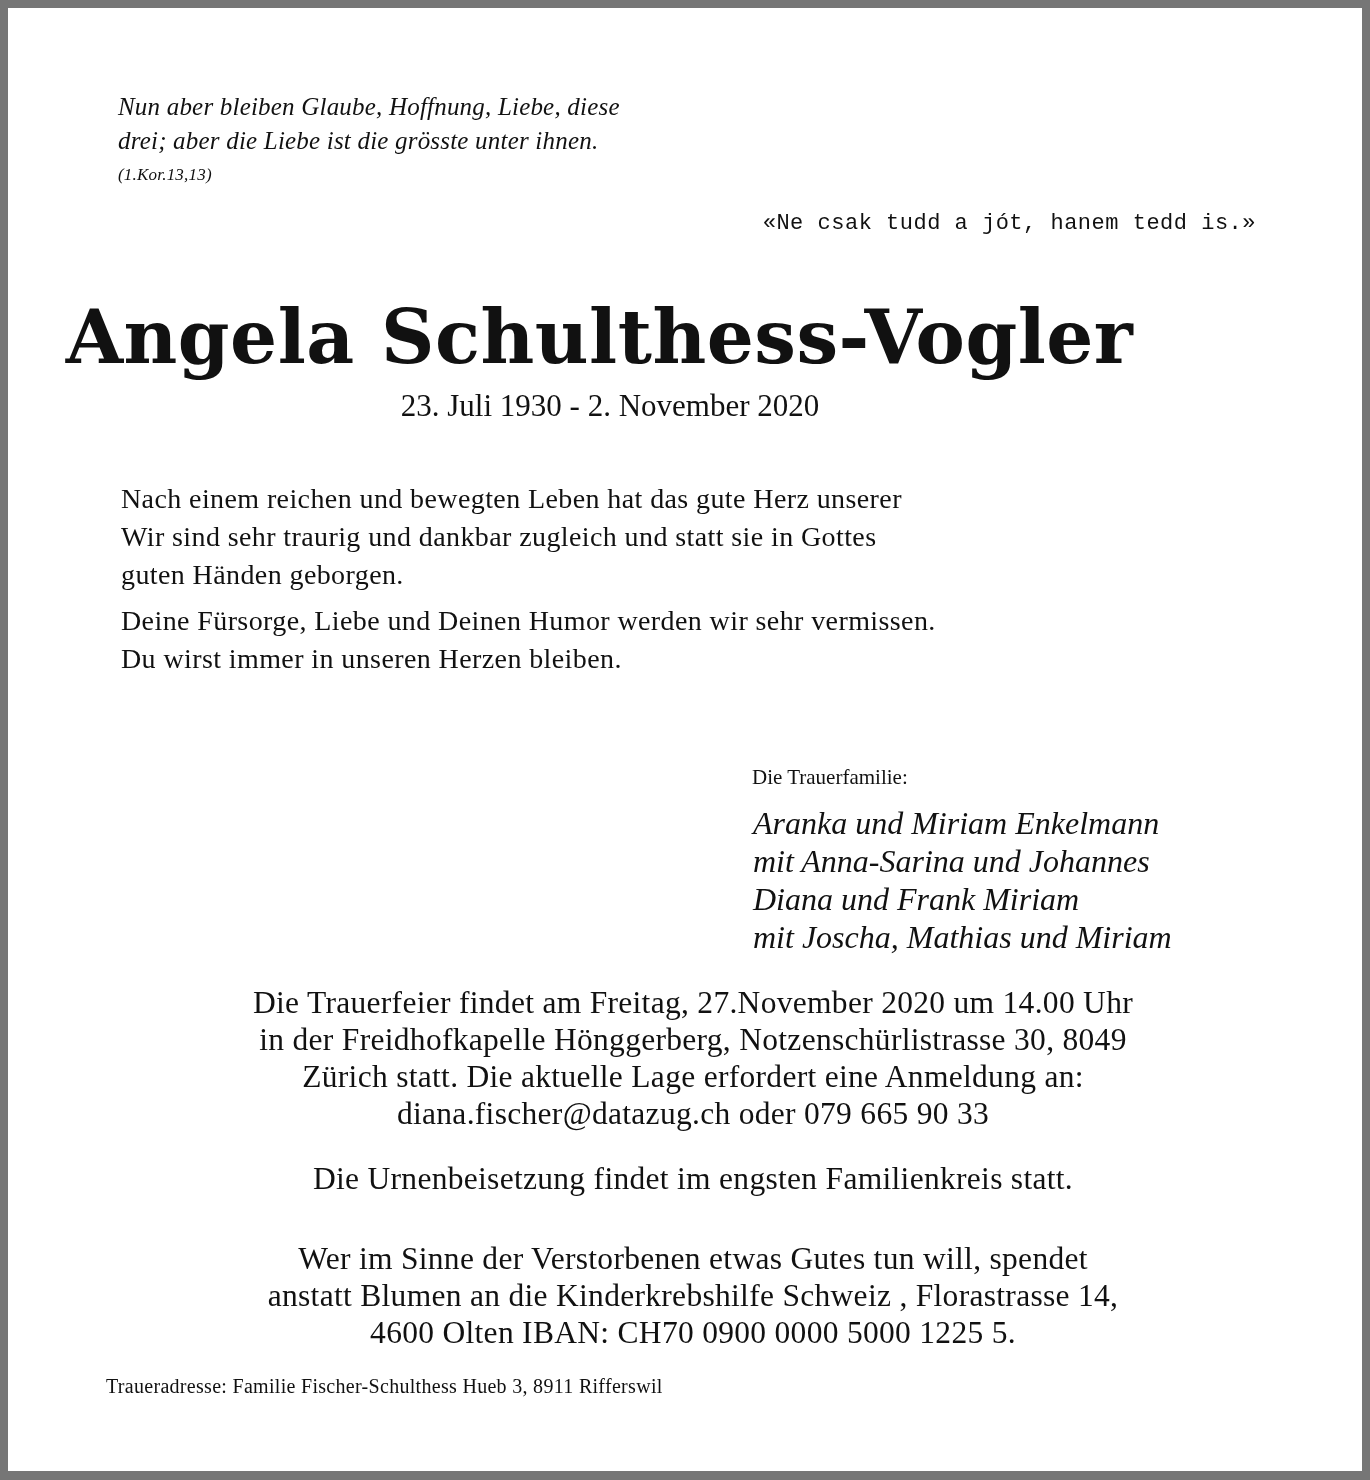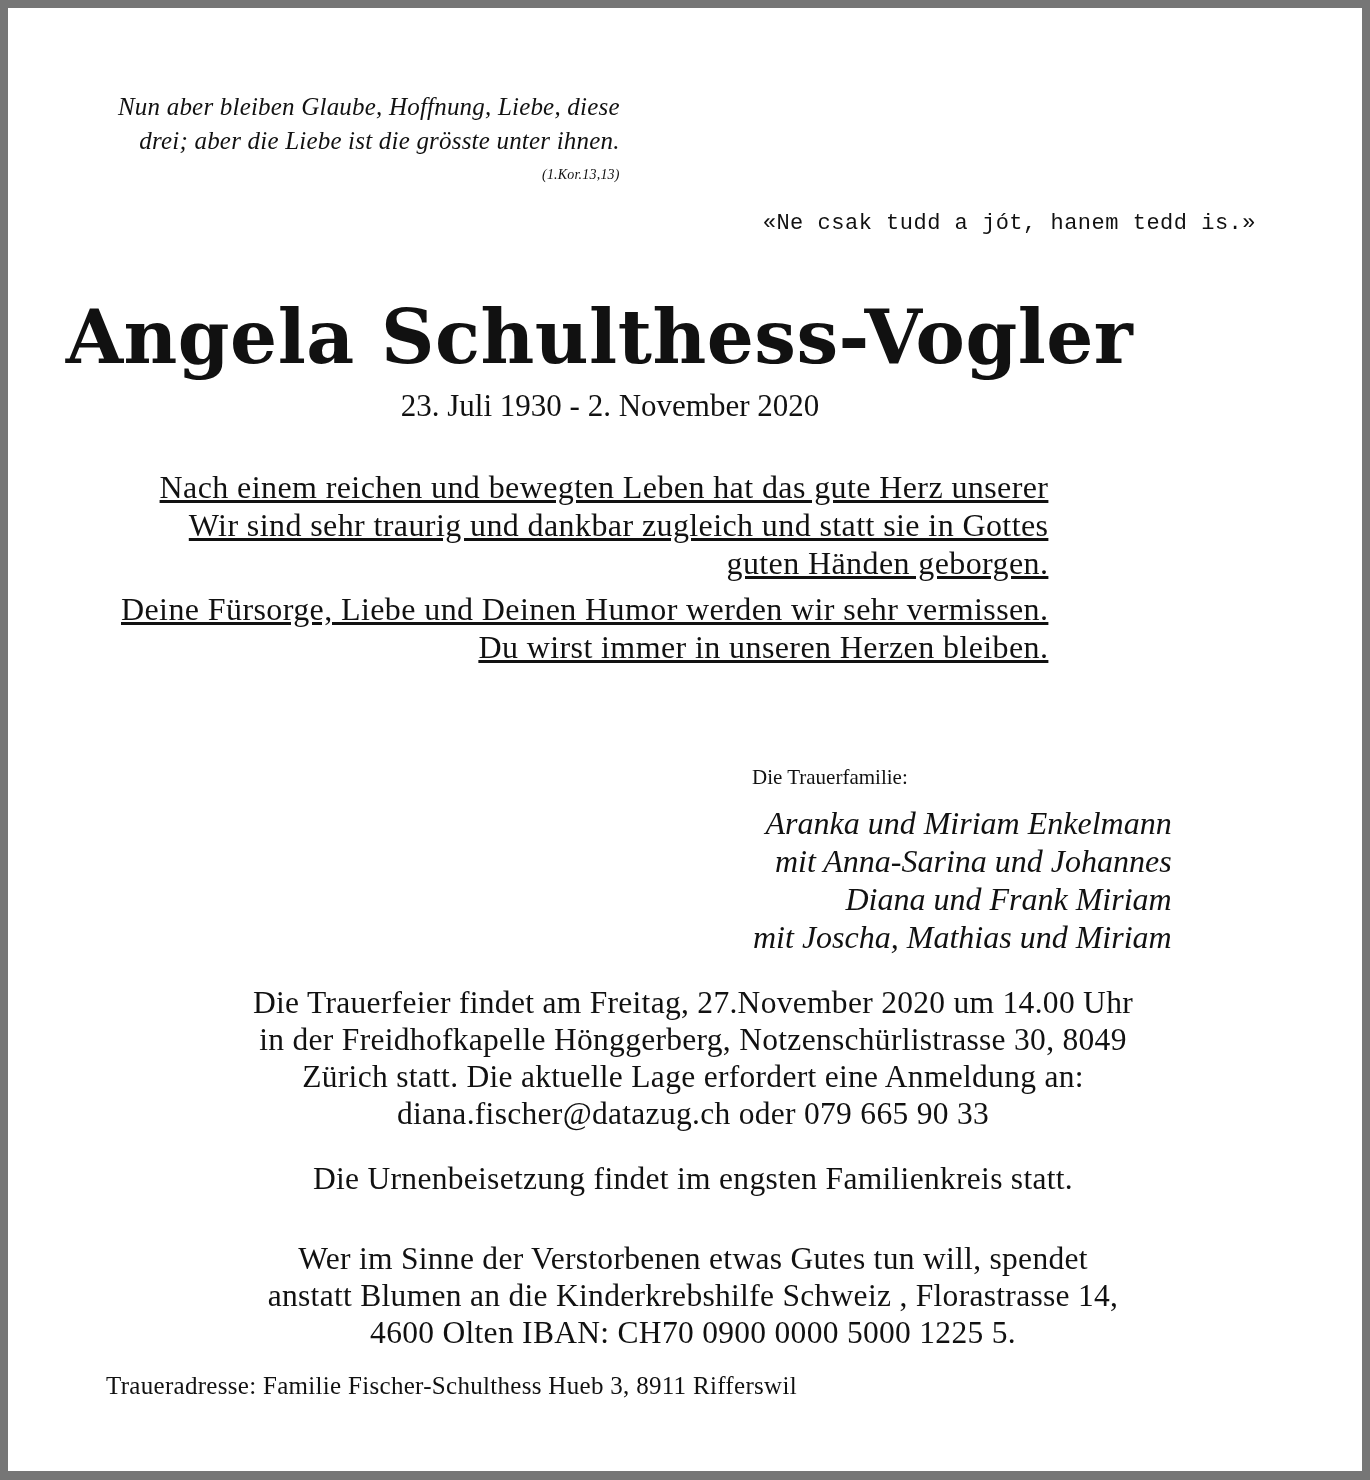--- a/index.html
+++ b/index.html
@@ -10,31 +10,31 @@
     overflow: hidden;
     font-family: "DejaVu Serif", "Liberation Serif", serif;
     color: #111;
   }
   .page {
     position: absolute;
     left: 8px; top: 8px;
     width: 1354px; height: 1463px;
     background: #ffffff;
   }
-  .abs { position: absolute; margin: 0; white-space: nowrap; text-align: right; }
+  .abs { position: absolute; margin: 0; white-space: nowrap; }
 
   .verse {
     left: 110px; top: 82px;
     font-style: italic;
     font-size: 25px;
     line-height: 34px;
     font-family: "Liberation Serif", "DejaVu Serif", serif;
     letter-spacing: 0.2px;
   }
-  .verse .ref { font-size: 14px; line-height: 34px; }
+  .verse .ref { font-size: 17px; line-height: 34px; }
 
   .motto {
     right: 106px; top: 196px;
     font-size: 22px;
     line-height: 40px;
     font-family: Liberation Mono, monospace;
     letter-spacing: 0.5px;
   }
 
   .name {
@@ -48,26 +48,25 @@
   }
   .dates {
     left: 0; width: 1204px; top: 378px;
     text-align: center;
     font-size: 31px;
     line-height: 40px;
     font-family: "Liberation Serif", "DejaVu Serif", serif;
   }
 
   .body-text {
-    left: 113px; top: 460px;
-    font-size: 32px;
+    left: 113px; top: 472px;
+    font-size: 28px;
     line-height: 38px;
     font-family: "Liberation Serif", "DejaVu Serif", serif;
     letter-spacing: 0.4px;
-    text-decoration: underline;
   }
   .body-text .para { margin: 0; }
   .body-text .para + .para { margin-top: 8px; }
 
   .family-label {
     left: 744px; top: 750px;
     font-size: 21px;
     line-height: 38px;
     font-family: "Liberation Serif", "DejaVu Serif", serif;
   }
@@ -85,21 +84,21 @@
     font-size: 31.5px;
     line-height: 37px;
     font-family: "Liberation Serif", "DejaVu Serif", serif;
     letter-spacing: 0.3px;
   }
   .service { top: 976px; }
   .urn { top: 1152px; }
   .donation { top: 1232px; }
   .address {
     left: 98px; top: 1358px;
-    font-size: 25px;
+    font-size: 20px;
     line-height: 40px;
     font-family: "Liberation Serif", "DejaVu Serif", serif;
     letter-spacing: 0.3px;
   }
   .line { display: block; }
 </style>
 </head>
 <body>
 
 <div class="page">

